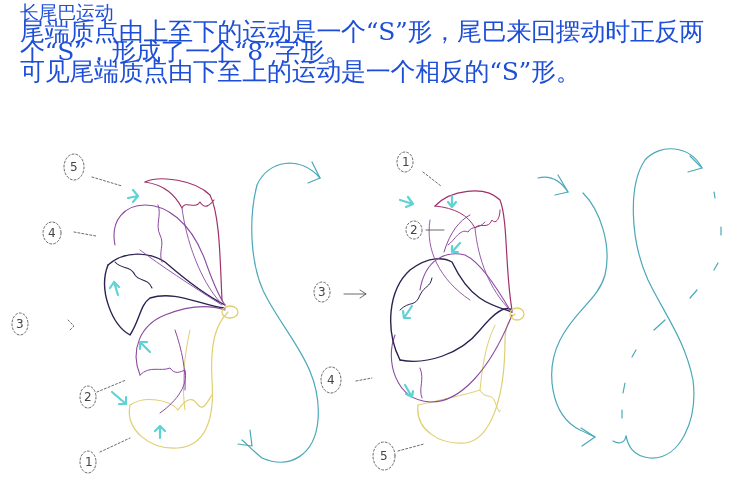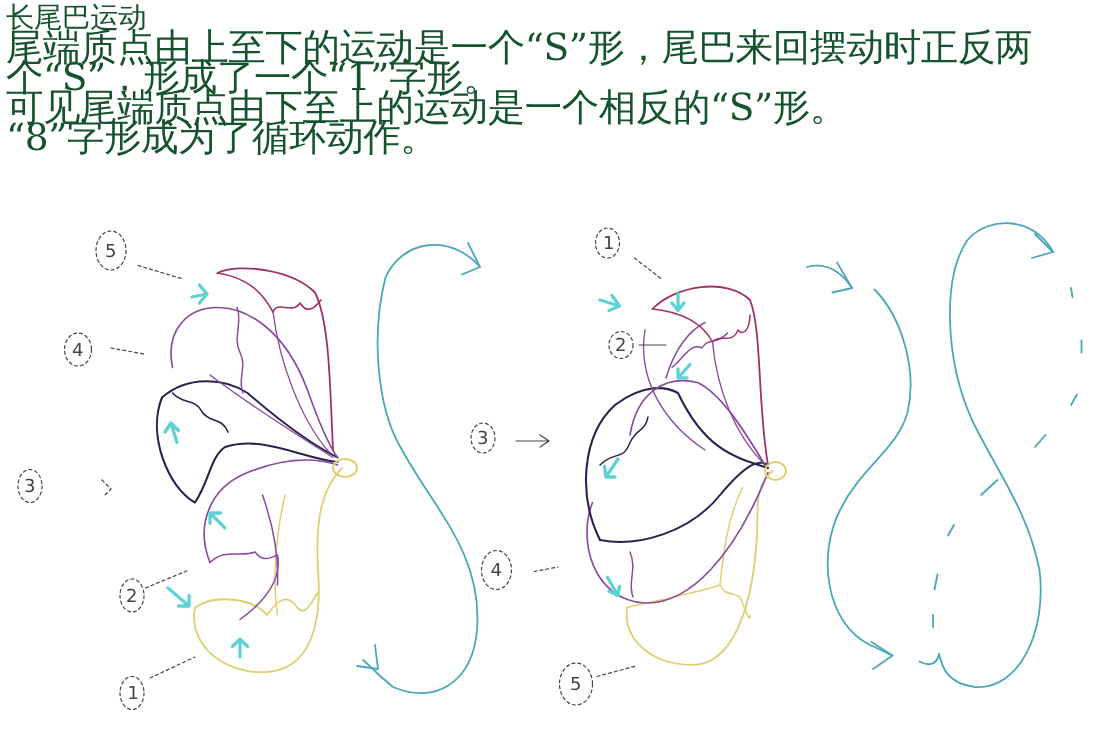--- a/index.html
+++ b/index.html
@@ -1,31 +1,30 @@
 <!DOCTYPE html>
 <html><head>
 <meta charset="utf-8">
 <style>
   html, body { margin: 0; padding: 0; background: #ffffff; }
   body { width: 731px; height: 500px; position: relative; overflow: hidden; font-family: "DejaVu Serif", serif; }
-  .title-block { position: absolute; left: 4px; top: 2px; color: #14532d; }
+  .title-block { position: absolute; left: 20px; top: 2px; color: #1d4ed8; }
   .title-block .line { font-size: 25px; line-height: 20px; white-space: nowrap; letter-spacing: -0.3px; }
   .title-block .heading { font-size: 19px; }
   svg.diagram { position: absolute; left: 0; top: 0; }
   .lbl { font-family: "DejaVu Sans", sans-serif; font-size: 12px; fill: #444; }
 </style>
 </head>
 <body>
 
 <div class="title-block">
   <div class="line heading">长尾巴运动</div>
   <div class="line">尾端质点由上至下的运动是一个“S”形，尾巴来回摆动时正反两</div>
-  <div class="line">个“S”，形成了一个“1”字形。</div>
+  <div class="line">个“S”，形成了一个“8”字形。</div>
   <div class="line">可见尾端质点由下至上的运动是一个相反的“S”形。</div>
-  <div class="line">“8”字形成为了循环动作。</div>
 </div>
 
 <svg class="diagram" width="731" height="500" viewBox="0 0 731 500" fill="none" stroke-linecap="round" stroke-linejoin="round">
 
   <g>
 
     <path d="M130,405 C125,430 150,450 178,448 C205,446 215,420 212,380 C210,345 215,325 228,312" stroke="#e0cf70" stroke-width="1.2"></path>
     <path d="M130,405 C145,395 170,400 178,410 C185,400 192,395 198,405 C204,412 208,400 212,395" stroke="#e0cf70" stroke-width="1.2"></path>
     <path d="M190,330 C183,360 182,390 185,410" stroke="#e0cf70" stroke-width="1"></path>
 

